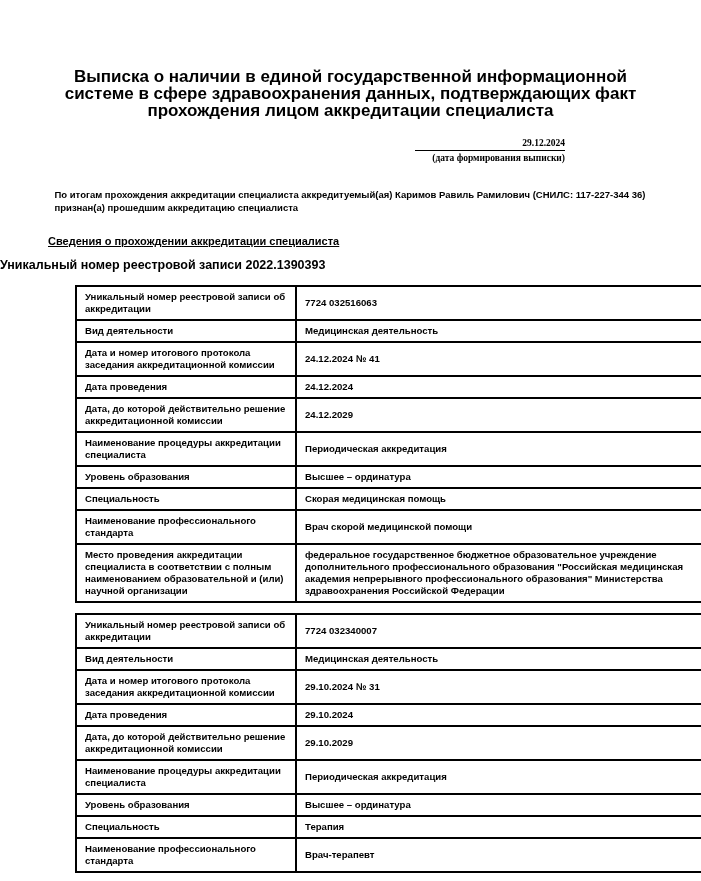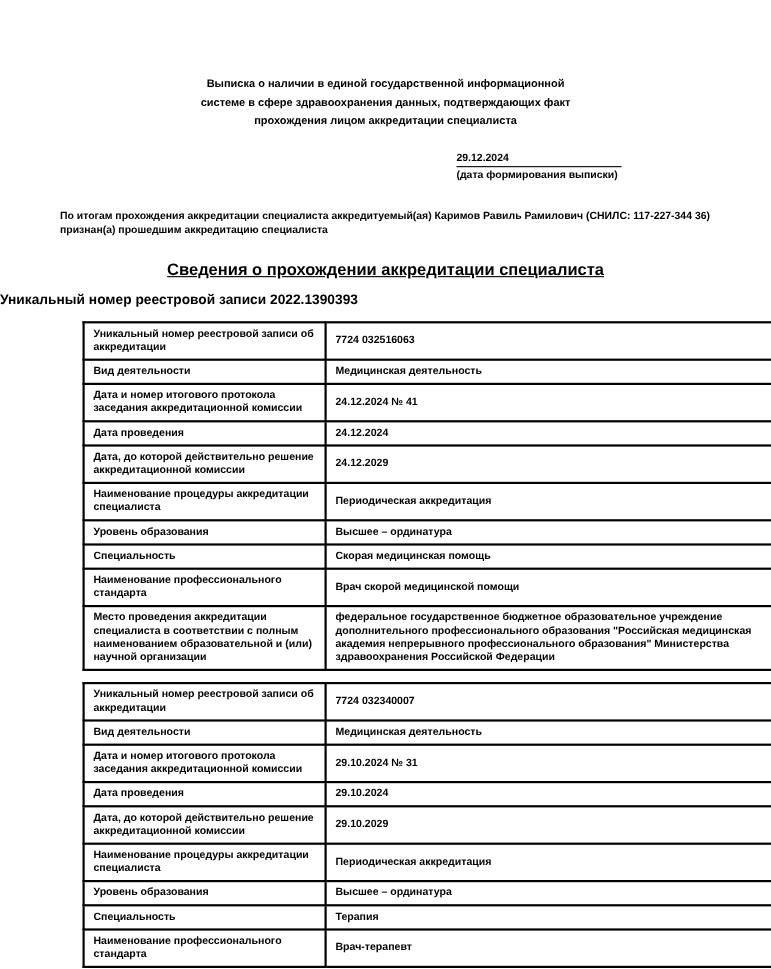--- a/index.html
+++ b/index.html
@@ -13,47 +13,48 @@
     font-family: "Liberation Sans", sans-serif;
     font-weight: 700;
     color: #000000;
     overflow: hidden;
   }
   .doc {
     padding-top: 68px;
   }
   .title {
     text-align: center;
-    font-size: 10px;
+    font-size: 17px;
     line-height: 17px;
   }
   .date-block {
     width: 150px;
     margin: 19px 0 0 415px;
-    text-align: left;
+    text-align: right;
     font-size: 9.5px;
+    font-family: Liberation Serif, serif;
   }
   .date-value {
     padding-bottom: 2px;
     border-bottom: 1.5px solid #000;
   }
   .date-caption {
     padding-top: 2px;
   }
   .intro {
     width: 592px;
     margin: 25px auto 0;
     font-size: 9.5px;
     line-height: 13px;
   }
   .section-heading {
     margin-top: 21px;
-    text-align: center;
-    font-size: 15px;
+    font-size: 11px;
     text-decoration: underline;
+    margin-left: 48px;
   }
   .record-heading {
     margin-top: 11px;
     font-size: 12.5px;
   }
   table.acc {
     width: 653px;
     margin: 13px 0 0 75px;
     border-collapse: collapse;
     table-layout: fixed;

